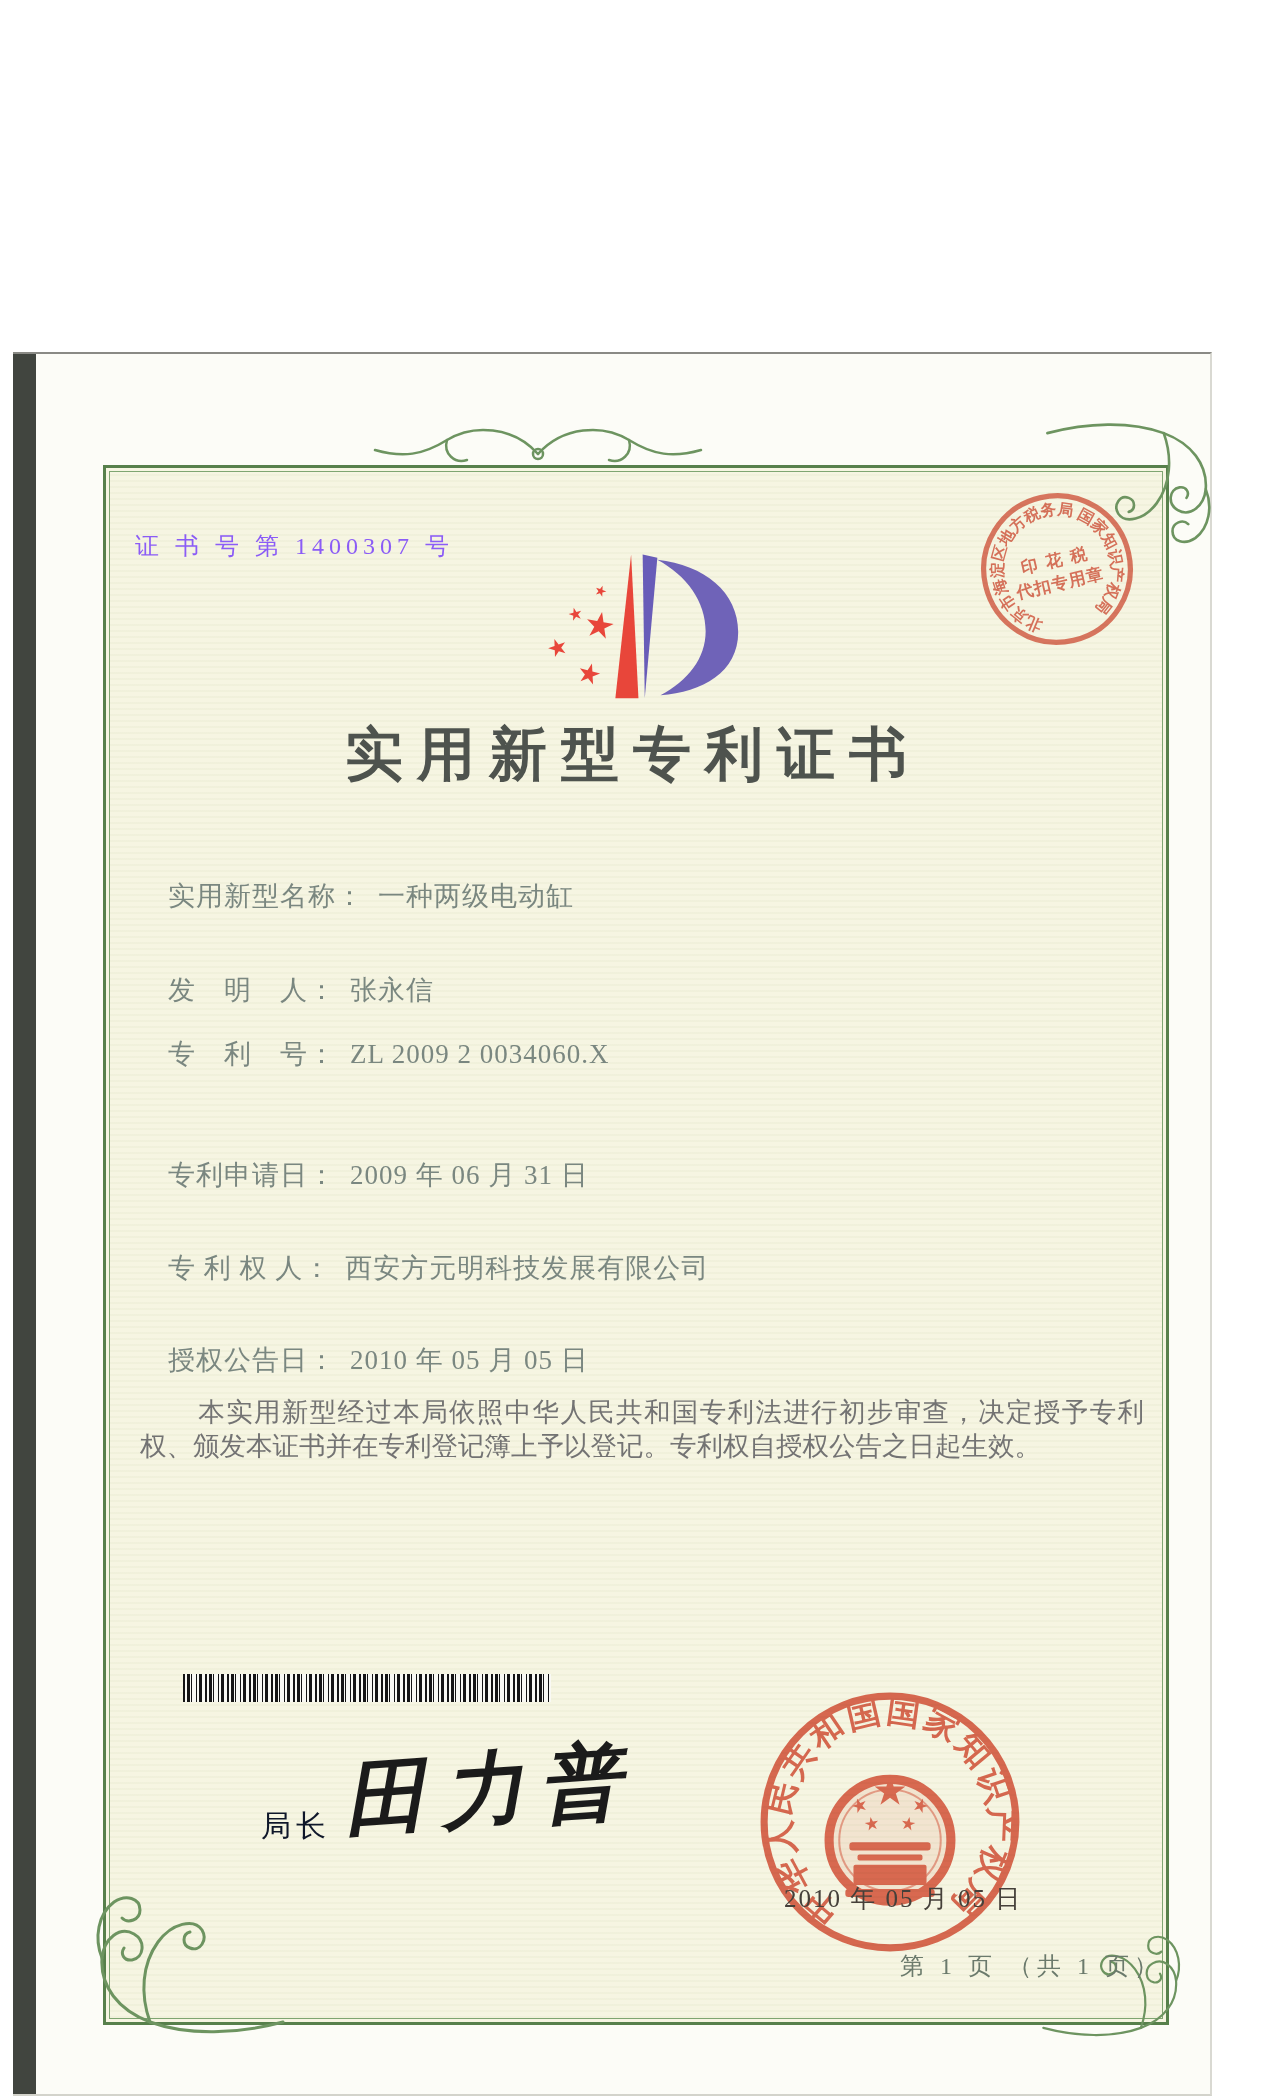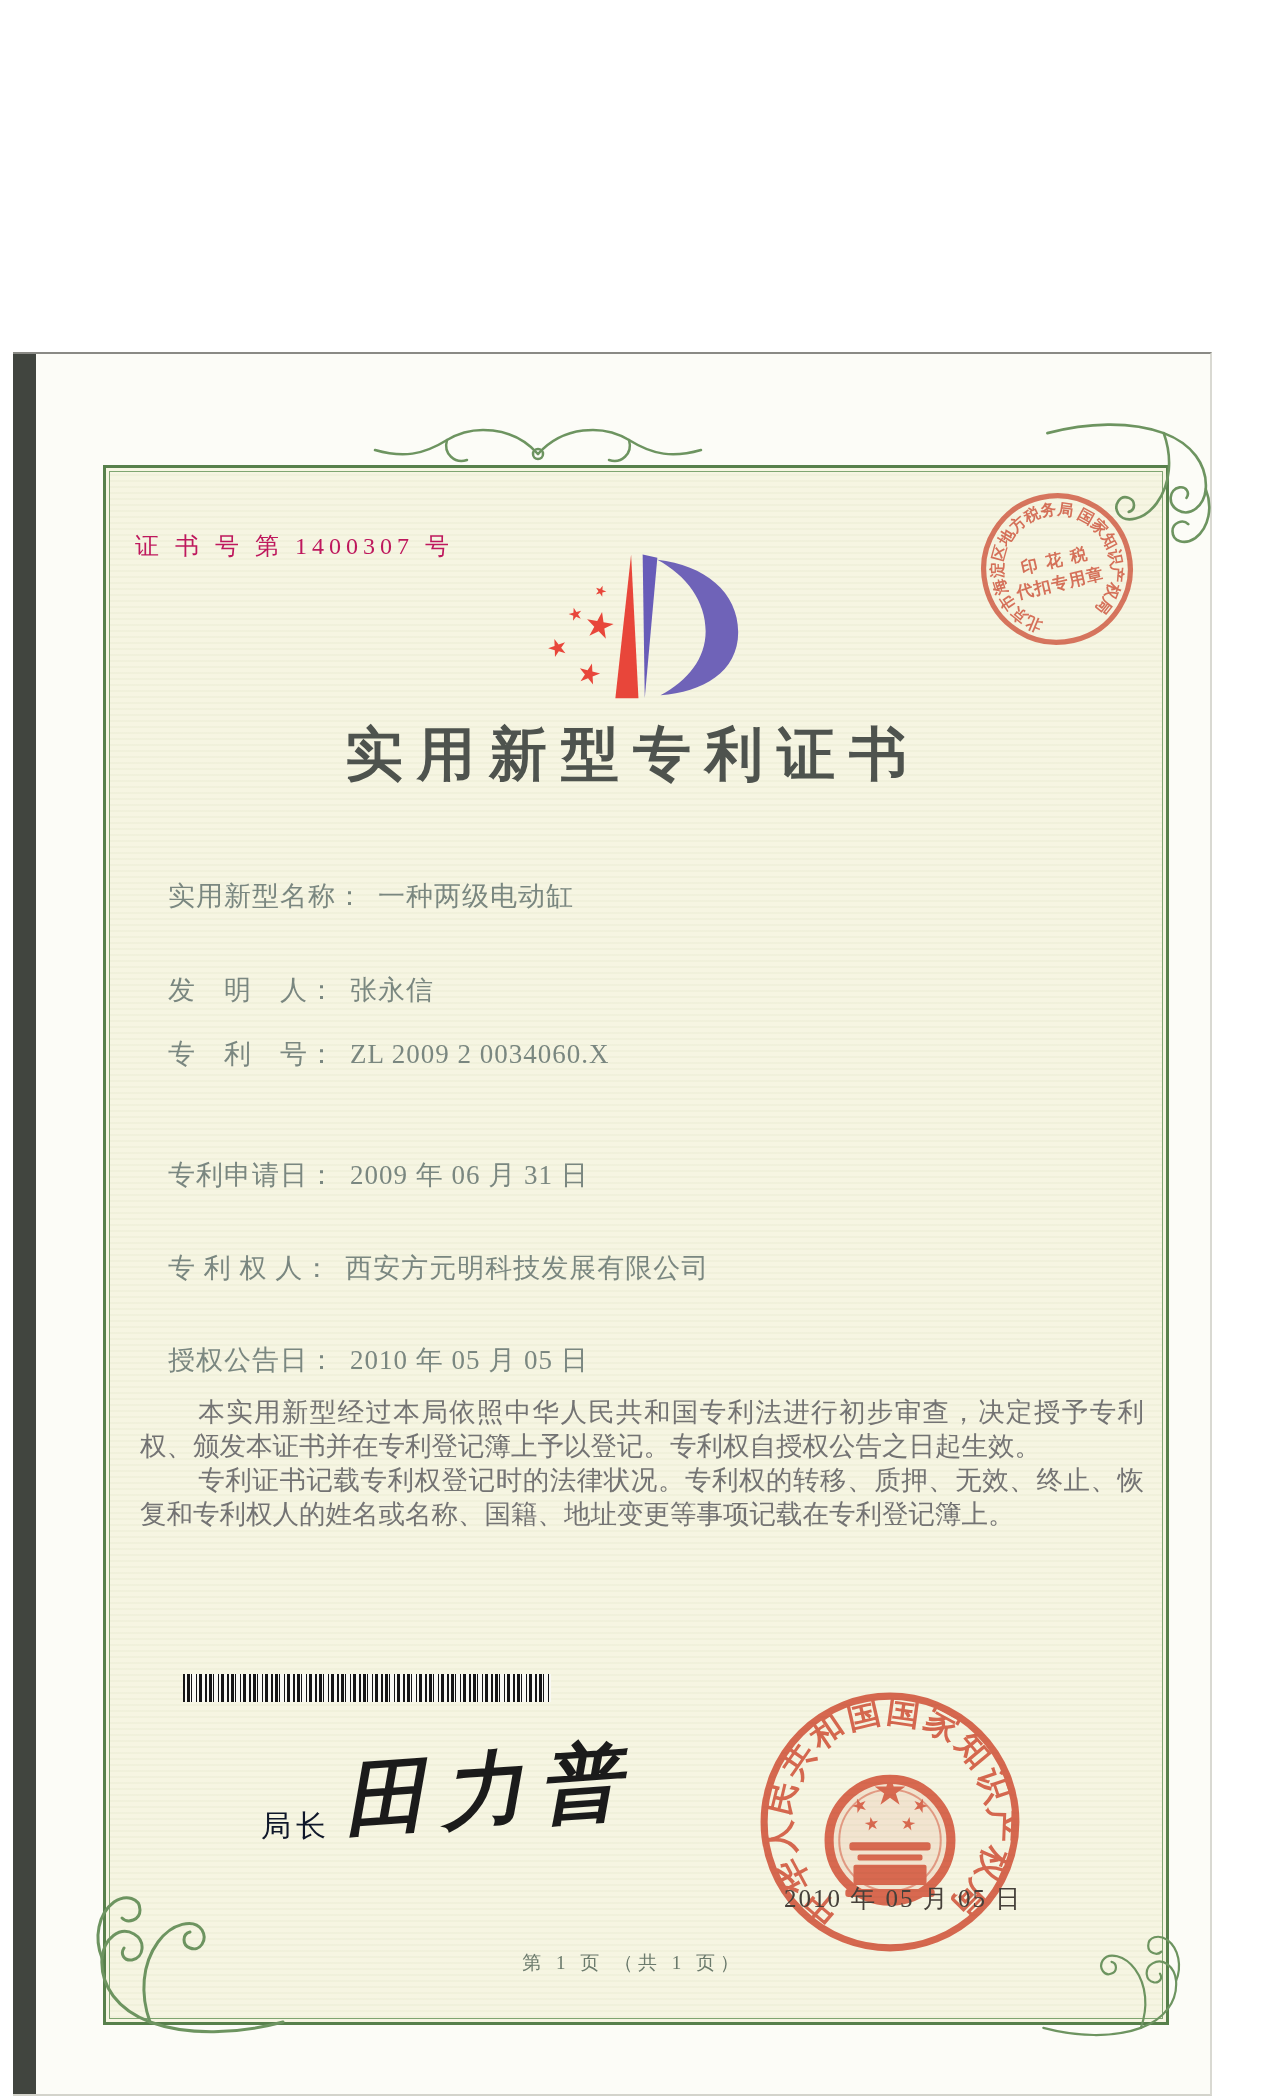--- a/index.html
+++ b/index.html
@@ -13,21 +13,21 @@
              border-bottom:2px solid #d3d3cb;}
   .spine{position:absolute;left:0;top:0;width:23px;height:100%;background:#41453f;}
 
   
   .frame{position:absolute;left:90px;top:111px;width:1060px;height:1554px;
          border:3px solid #57804b;background:#f6f5e2;}
   .frame-inner{position:absolute;left:3px;top:3px;right:3px;bottom:3px;
          border:1px solid #7fa571;
          background:repeating-linear-gradient(0deg, rgba(176,190,140,0.08) 0 2px, rgba(0,0,0,0) 2px 6px);}
 
-  .cert-no{left:122px;top:176px;font-size:24px;letter-spacing:5px;color:#be185d;}
+  .cert-no{left:122px;top:176px;font-size:24px;letter-spacing:5px;color:#8b5cf6;}
 
   .title{left:90px;top:362px;width:1060px;text-align:center;font-size:58px;font-weight:700;
          letter-spacing:14px;color:#4e534e;}
 
   .field{left:155px;font-size:27px;color:#7a8780;letter-spacing:1px;white-space:nowrap;}
   .flabel{margin-right:14px;}
 
   .paras{left:127px;top:1041px;width:1004px;font-size:26.5px;line-height:34px;color:#737373;
          text-align:justify;}
   .paras p{margin:0;text-indent:2.2em;}
@@ -43,21 +43,21 @@
   .sig-label{left:248px;top:1452px;font-size:30px;color:#0f172a;letter-spacing:5px;}
   .sig-name{left:330px;top:1382px;font-size:82px;font-style:italic;font-weight:700;
             color:#1b1b1b;letter-spacing:16px;transform:rotate(-4deg);white-space:nowrap;}
 
   .seal{mix-blend-mode:multiply;opacity:.92;}
   .tax-seal{left:955px;top:126px;transform:rotate(-13deg);}
   .office-seal{left:743px;top:1334px;}
   .seal-date{left:770px;top:1528px;width:240px;text-align:center;font-size:25px;
              color:#45403a;letter-spacing:2px;white-space:nowrap;}
 
-  .footer{left:90px;top:1596px;width:1060px;text-align:center;font-size:19px;
+  .footer{left:90px;top:1596px;width:1060px;text-align:right;font-size:24px;
           letter-spacing:5px;color:#6b7a6c;}
 
   .orn{color:#6d9460;}
   svg text{font-family:"Liberation Serif", serif;}
 </style>
 </head>
 <body>
 
 <div class="screen">
 
@@ -141,21 +141,20 @@
     </div>
     <div class="abs field" style="top:896px">
       <span class="flabel">专 利 权 人：</span><span class="fvalue">西安方元明科技发展有限公司</span>
     </div>
     <div class="abs field" style="top:988px">
       <span class="flabel">授权公告日：</span><span class="fvalue">2010 年 05 月 05 日</span>
     </div>
 
     <div class="abs paras">
       <p>本实用新型经过本局依照中华人民共和国专利法进行初步审查，决定授予专利权、颁发本证书并在专利登记簿上予以登记。专利权自授权公告之日起生效。</p>
-      <p>专利证书记载专利权登记时的法律状况。专利权的转移、质押、无效、终止、恢复和专利权人的姓名或名称、国籍、地址变更等事项记载在专利登记簿上。</p>
     </div>
 
     <div class="abs barcode"></div>
 
     <div class="abs sig-label">局长</div>
     <div class="abs sig-name">田力普</div>
 
     <svg class="abs seal office-seal" width="268" height="268" viewBox="0 0 264 264">
       <defs>
           <path id="offRing" d="M132,230 A98,98 0 1 1 132,34 A98,98 0 1 1 132,230"></path>

